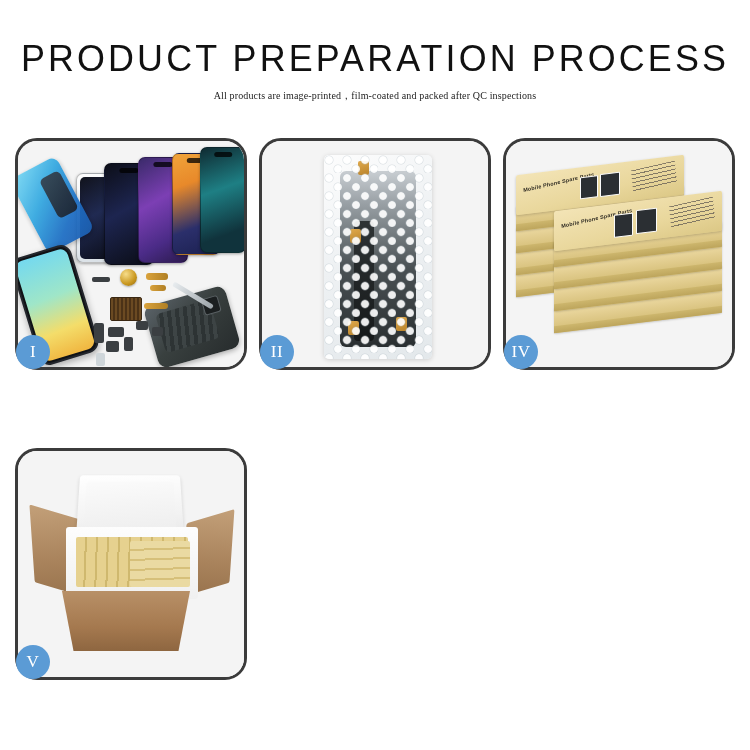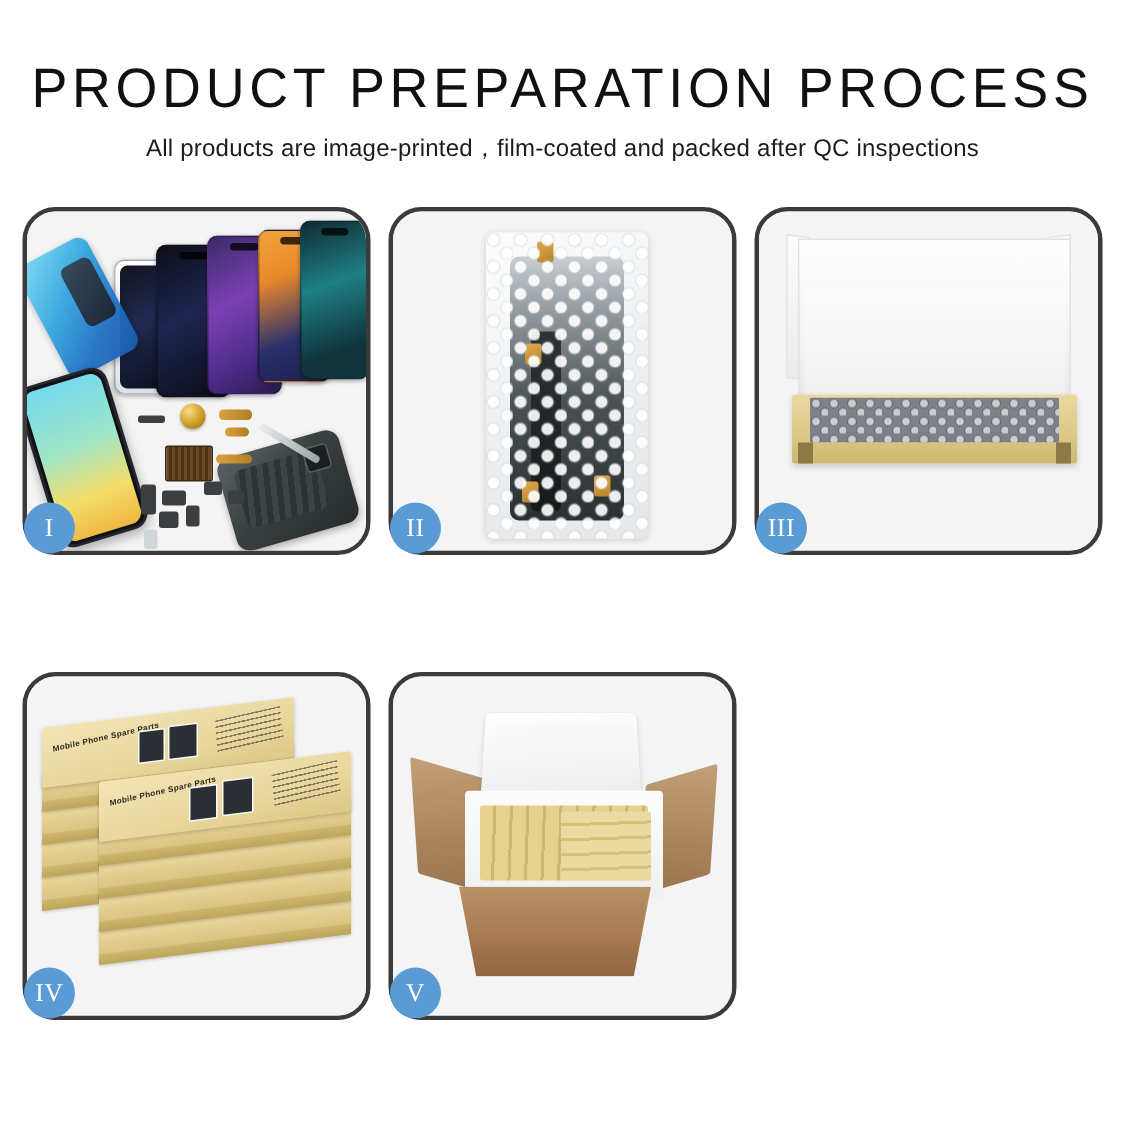--- a/index.html
+++ b/index.html
@@ -31,26 +31,26 @@
     letter-spacing: 3.2px;
     line-height: 1.05;
     color: #111111;
     transform: scaleX(0.97);
     white-space: nowrap;
     font-family: "Liberation Sans", sans-serif;
   }
   .page-subtitle {
     margin: 0;
     padding-top: 10px;
-    font-size: 16px;
+    font-size: 10px;
     font-weight: 400;
     letter-spacing: 0.15px;
     color: #1c1c1c;
     white-space: nowrap;
-    font-family: Liberation Sans, sans-serif;
+    font-family: Liberation Serif, serif;
   }
 
   
   .grid {
     position: absolute;
     left: 15px;
     top: 138px;
     width: 720px;
     display: grid;
     grid-template-columns: repeat(3, 232px);
@@ -492,36 +492,20 @@
           <span class="tape" style="left:26px; top:74px;"></span>
           <span class="tape" style="left:24px; top:166px;"></span>
           <span class="tape" style="left:72px; top:162px;"></span>
           <div class="bubbles"></div>
         </div>
       </div>
     </div>
     <div class="badge">II</div>
   </div>
 
-  <div class="panel p3">
-    <div class="panel-inner">
-      <div class="scene">
-        <div class="box3-flapL"></div>
-        <div class="box3-flapR"></div>
-        <div class="box3-lid"></div>
-        <div class="box3-foam"></div>
-        <div class="box3-base">
-          <span class="box3-notch" style="left:4px;"></span>
-          <span class="box3-notch" style="right:4px;"></span>
-        </div>
-        <div class="box3-content"></div>
-      </div>
-    </div>
-    <div class="badge">III</div>
-  </div>
 
   <div class="panel p4">
     <div class="panel-inner">
       <div class="scene">
         <div class="stack">
 
           <div class="slab" style="left:2px;  top:96px;"></div>
           <div class="slab" style="left:2px;  top:74px;"></div>
           <div class="slab" style="left:2px;  top:52px;"></div>
           <div class="slab" style="left:2px;  top:30px;"></div>

